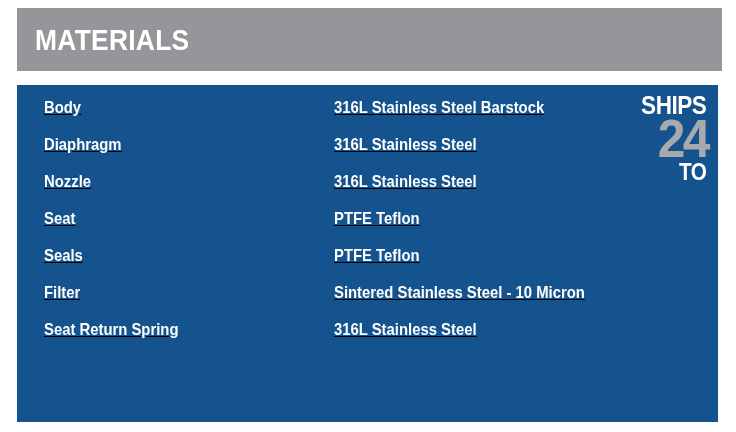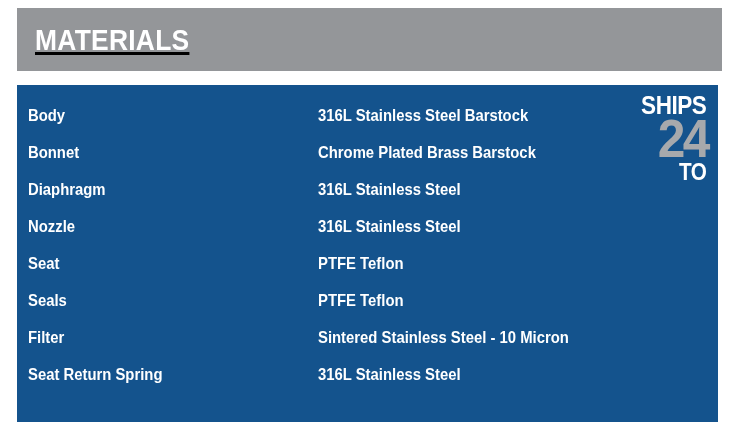--- a/index.html
+++ b/index.html
@@ -18,21 +18,20 @@
   
   .header-bar {
     position: absolute;
     left: 17px;
     top: 8px;
     width: 705px;
     height: 63px;
     background: #949699;
     display: flex;
     align-items: center;
-    text-decoration: underline;
   }
   .header-title {
     margin-left: 18px;
     color: #ffffff;
     font-size: 30px;
     font-weight: bold;
     letter-spacing: 0.3px;
     line-height: 1;
     transform: scaleX(0.88);
     transform-origin: left center;
@@ -45,25 +44,26 @@
     left: 17px;
     top: 85px;
     width: 701px;
     height: 337px;
     background: #14538D;
     overflow: hidden;
   }
 
   .spec-rows {
     position: absolute;
-    left: 2px;
+    left: 18px;
     top: 0;
     width: 100%;
-    padding-top: 12px;
+    padding-top: 4px;
     box-sizing: border-box;
+    text-decoration: underline;
   }
 
   .spec-row {
     display: flex;
     align-items: center;
     height: 37px;
     position: relative;
     z-index: 2;
   }
   .spec-label,
@@ -165,24 +165,20 @@
     <span class="badge-to">TO</span>
   </div>
 
   <div class="spec-rows">
 
     <div class="spec-row">
       <div class="spec-label">Body</div>
       <div class="spec-value">316L Stainless Steel Barstock</div>
     </div>
 
-    <div class="spec-row">
-      <div class="spec-label">Bonnet</div>
-      <div class="spec-value">Chrome Plated Brass Barstock</div>
-    </div>
 
     <div class="spec-row">
       <div class="spec-label">Diaphragm</div>
       <div class="spec-value">316L Stainless Steel</div>
     </div>
 
     <div class="spec-row">
       <div class="spec-label">Nozzle</div>
       <div class="spec-value">316L Stainless Steel</div>
     </div>

